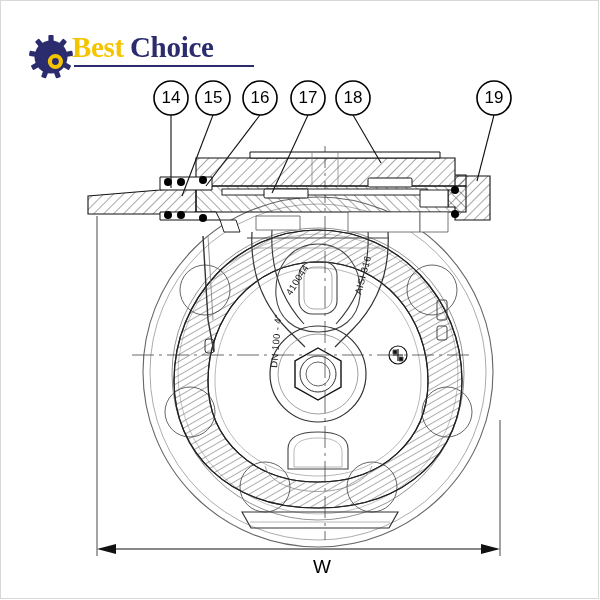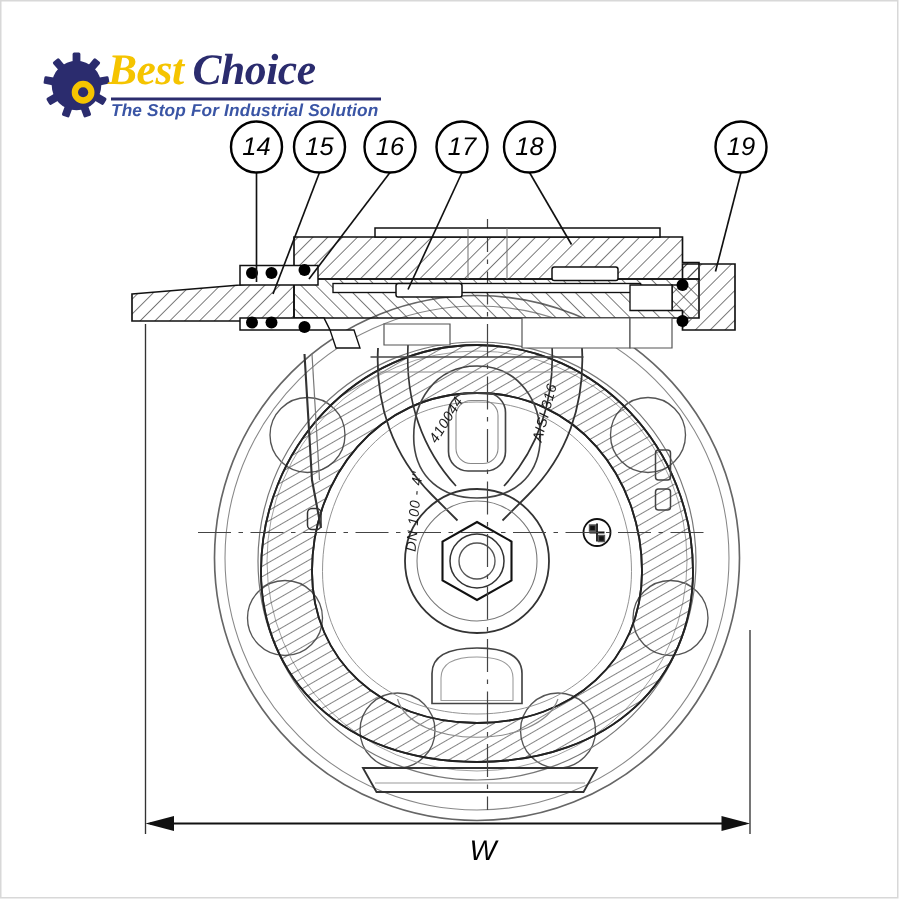--- a/index.html
+++ b/index.html
@@ -10,21 +10,20 @@
   }
   body {
     font-family: "Liberation Sans", sans-serif;
   }
   #page {
     position: relative;
     width: 600px;
     height: 600px;
     background: #ffffff;
     overflow: hidden;
-    font-style: italic;
   }
   #page-border {
     position: absolute;
     left: 0; top: 0;
     width: 599px; height: 599px;
     border: 1px solid #d8d8d8;
     box-sizing: border-box;
     pointer-events: none;
   }
   
@@ -133,21 +132,20 @@
           <path d="M -4.2 -16 L -4.2 4.5 A 7.6 7.6 0 1 0 3.4 -3.1 A 7.6 7.6 0 0 0 -4.2 4.5 Z" fill="#f5c400"></path>
           <circle cx="3.4" cy="4.5" r="3.4" fill="#2b2c6e"></circle>
         </g>
       </g>
     </svg>
 
     <div id="logo-wordmark">
       <span class="wm-best">Best</span><span class="wm-choice">Choice</span>
     </div>
     <div id="logo-rule"></div>
-    <div id="logo-tagline">The Stop For Industrial Solution</div>
   </div>
 
   <svg id="drawing" viewBox="0 0 600 600">
 
     <defs>
       <pattern id="hatchA" width="7" height="7" patternTransform="rotate(45)" patternUnits="userSpaceOnUse">
         <line x1="0" y1="0" x2="0" y2="7" stroke="#3d3d3d" stroke-width="0.9"></line>
       </pattern>
       <pattern id="hatchB" width="7" height="7" patternTransform="rotate(-45)" patternUnits="userSpaceOnUse">
         <line x1="0" y1="0" x2="0" y2="7" stroke="#3d3d3d" stroke-width="0.9"></line>

